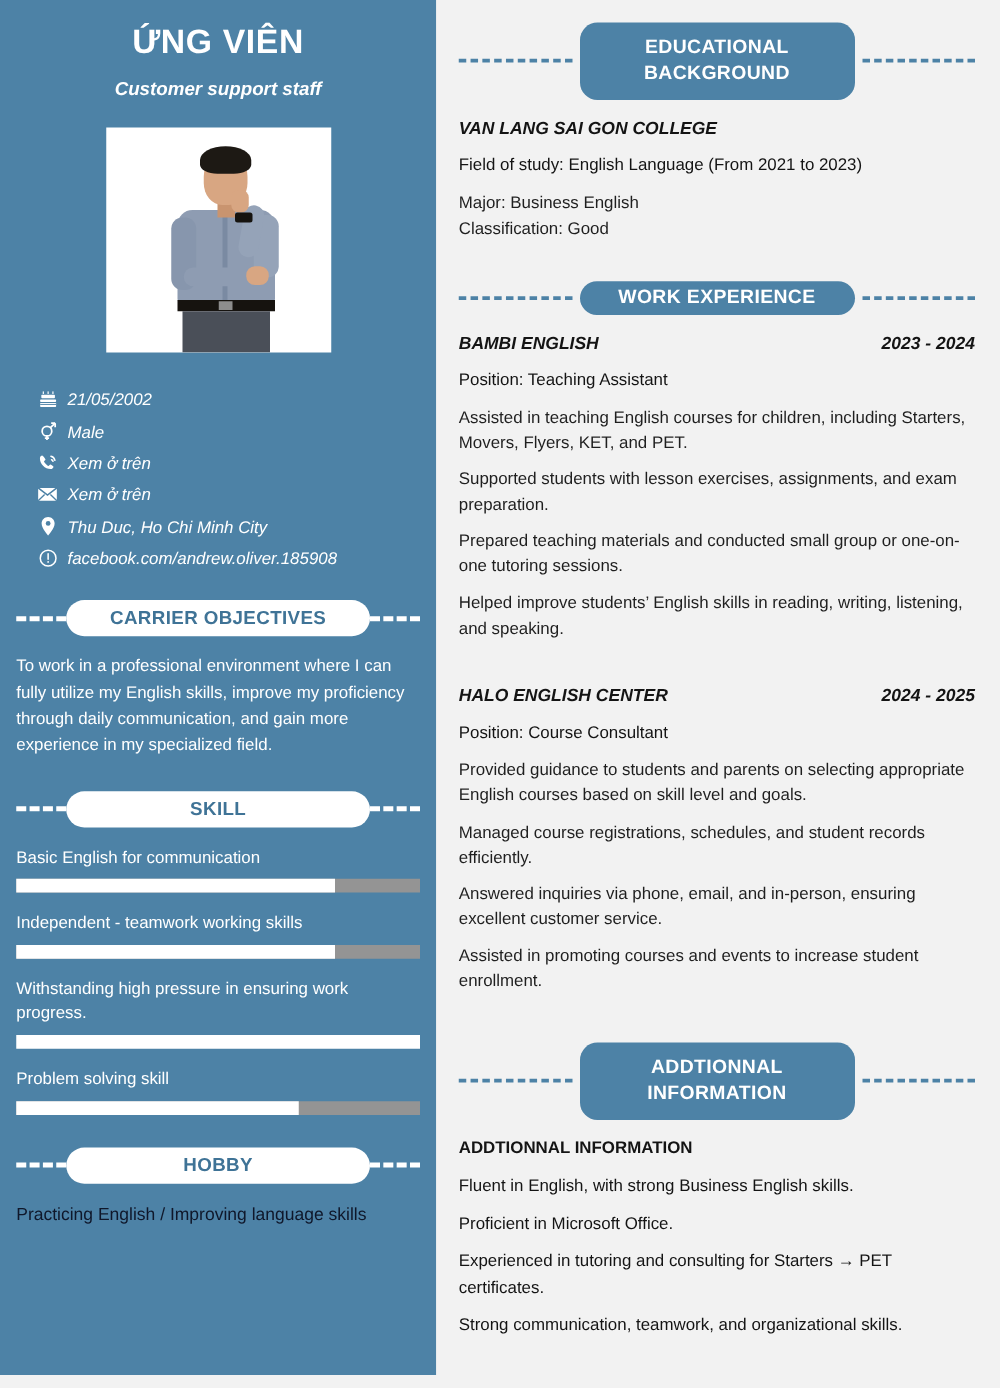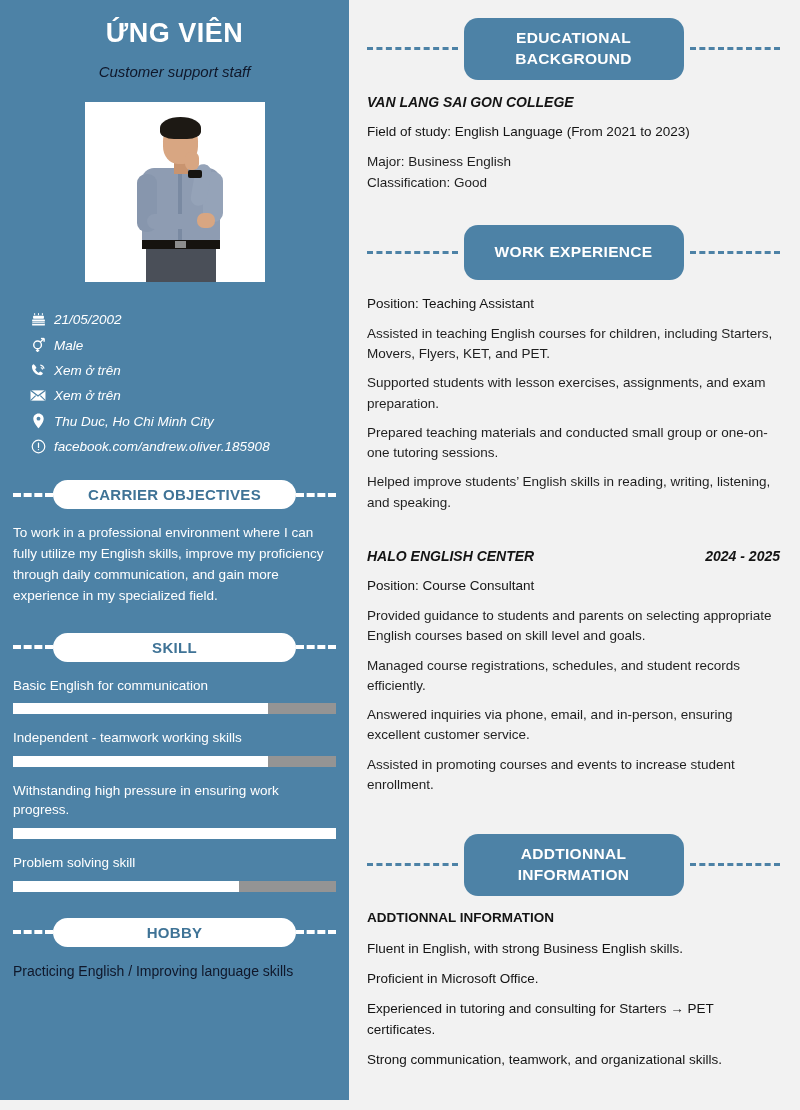--- a/index.html
+++ b/index.html
@@ -25,21 +25,22 @@
     font-weight: bold;
     letter-spacing: .5px;
     padding-top: 18px;
     color: #ffffff;
   }
   .cv-subtitle {
     text-align: center;
     font-style: italic;
     font-size: 15px;
     margin-top: 14px;
-    color: #0f172a;
+    color: #ffffff;
+    font-weight: bold;
   }
 
   
   .photo-wrap {
     width: 180px; height: 180px;
     margin: 22px auto 0;
     background: #ffffff;
     overflow: hidden;
     position: relative;
   }
@@ -163,21 +164,21 @@
     padding: 10px 20px 0 18px;
     background: #f2f2f2;
   }
   .m-head { display: flex; align-items: center; margin: 8px 0 14px 0; }
   .m-dash { flex: 1 1 auto; height: 0; border-top: 3px dashed #4d82a6; }
   .m-pill {
     flex: 0 0 220px;
     background: #4d82a6; color: #ffffff;
     border-radius: 14px;
     text-align: center; font-weight: bold; font-size: 15.5px;
-    padding: 17px 6px; line-height: 1.35;
+    padding: 3px 6px; line-height: 1.35;
     letter-spacing: .3px;
     margin: 0 6px;
   }
   .m-pill.tall { padding: 10px 6px; }
 
   .org {
     font-size: 14px; font-weight: bold; color: #141414;
     margin-top: 12px; margin-bottom: 12px;
     display: flex; justify-content: space-between; align-items: baseline; font-style: italic;
   }
@@ -367,20 +368,24 @@
 
     <div class="gap-lg"></div>
 
     <div class="m-head">
       <span class="m-dash"></span>
       <span class="m-pill">WORK EXPERIENCE</span>
       <span class="m-dash"></span>
     </div>
 
     <div>
+      <div class="org">
+        <span>BAMBI ENGLISH</span>
+        <span class="yr">2023 - 2024</span>
+      </div>
       <div class="bold-line">Position: Teaching Assistant</div>
       <div class="line">Assisted in teaching English courses for children, including Starters, Movers, Flyers, KET, and PET.</div>
       <div class="line">Supported students with lesson exercises, assignments, and exam preparation.</div>
       <div class="line">Prepared teaching materials and conducted small group or one-on-one tutoring sessions.</div>
       <div class="line">Helped improve students’ English skills in reading, writing, listening, and speaking.</div>
     </div>
 
     <div class="gap-md"></div>
 
     <div>

